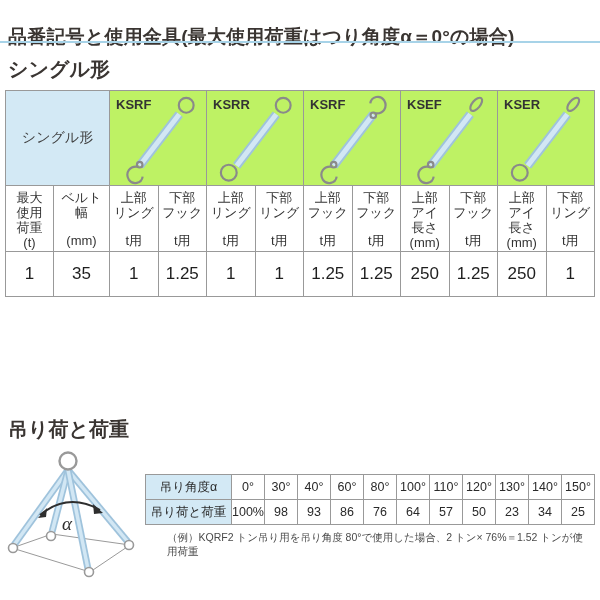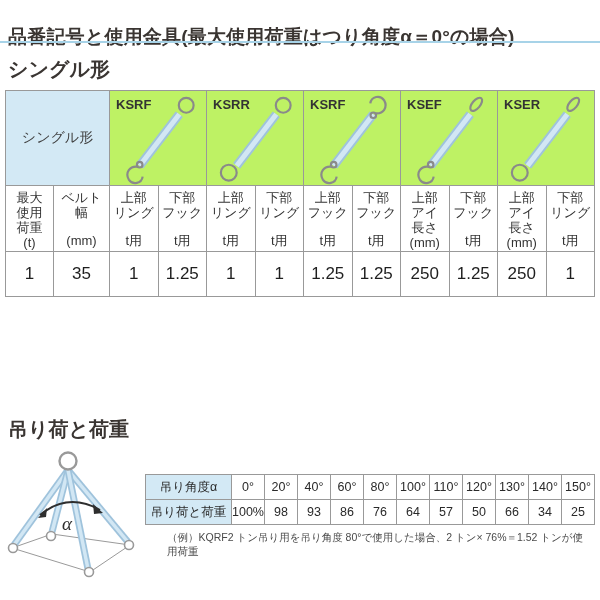--- a/index.html
+++ b/index.html
@@ -291,42 +291,42 @@
   </svg>
 
   <table class="angle">
     <colgroup>
         <col class="ac1">
       </colgroup>
     <tbody>
       <tr id="angle-row">
         <td class="alabel">吊り角度α</td>
       <td>0°</td>
-          <td>20°</td>
+          <td>30°</td>
           <td>40°</td>
           <td>60°</td>
           <td>80°</td>
           <td>100°</td>
           <td>110°</td>
           <td>120°</td>
           <td>130°</td>
           <td>140°</td>
           <td>150°</td>
         </tr>
       <tr id="loadpct-row">
         <td class="alabel">吊り荷と荷重</td>
       <td>100%</td>
           <td>98</td>
           <td>93</td>
           <td>86</td>
           <td>76</td>
           <td>64</td>
           <td>57</td>
           <td>50</td>
-          <td>66</td>
+          <td>23</td>
           <td>34</td>
           <td>25</td>
         </tr>
     </tbody>
   </table>
 
   <div class="angle-note">（例）KQRF2 トン吊り用を吊り角度 80°で使用した場合、2 トン× 76%＝1.52 トンが使用荷重</div>
 
 </div>
 

